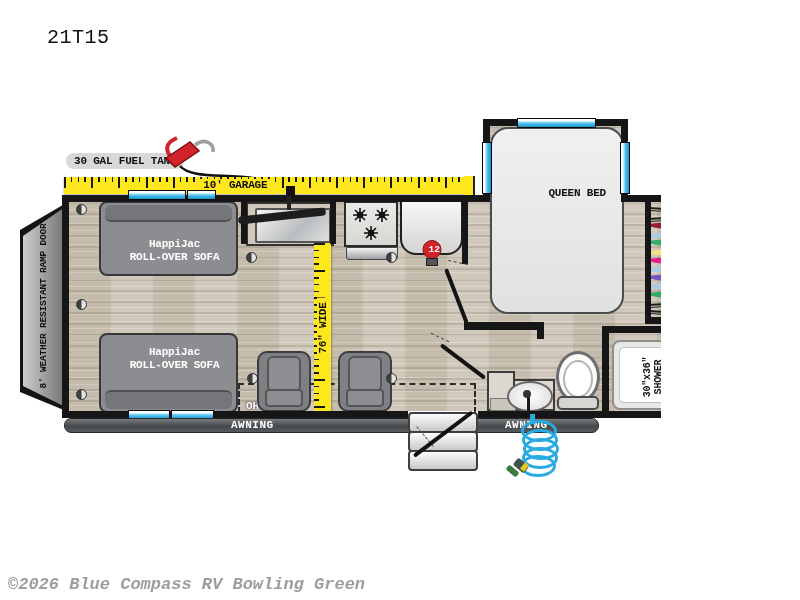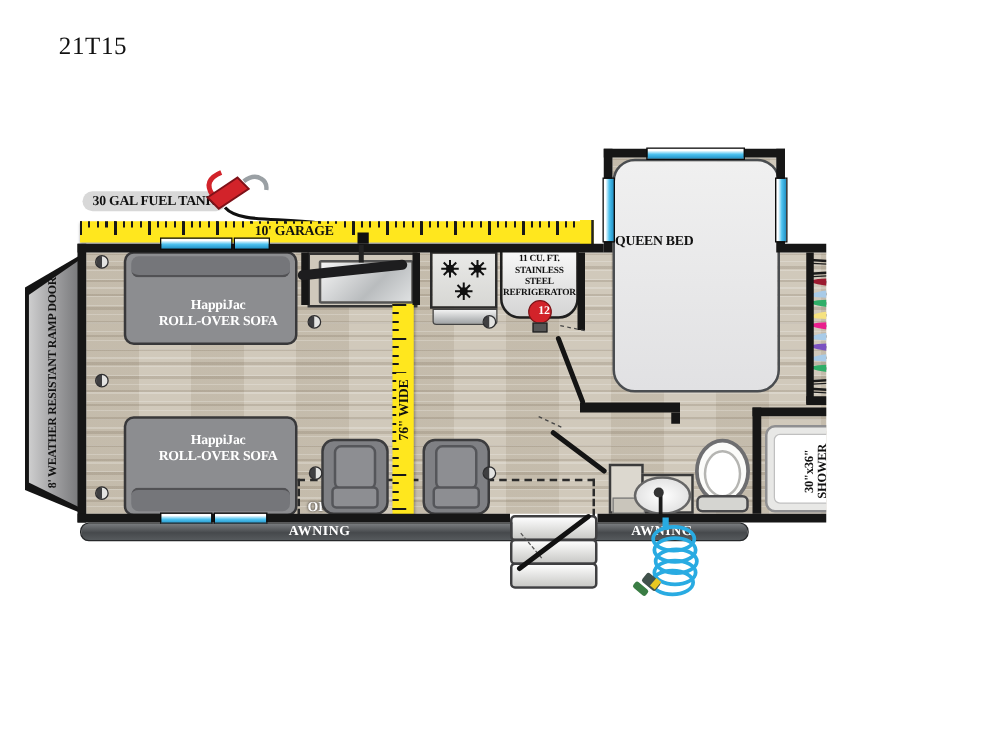--- a/index.html
+++ b/index.html
@@ -1,17 +1,17 @@
 <!DOCTYPE html>
 <html style="--tape_yellow: #FFE71E; --accent_red: #D2232A; --window_blue: #4FC3F0; --hose_blue: #29ABE2; --wall_black: #161616; --floor_tan: #CDC5B6; --sofa_gray: #8C8D90; --awning_gray: #46494C; --watermark_gray: #9D9D9D;"><head>
 <meta charset="utf-8">
 <style>
   html,body{margin:0;padding:0;background:#fff;}
   #canvas{position:relative;width:661px;height:600px;background:#fff;overflow:hidden;
-          font-family:Liberation Serif, serif;}
+          font-family:Liberation Mono, monospace;}
   .abs{position:absolute;}
   .lbl{font-weight:bold;letter-spacing:-0.2px;color:#111;}
   
   .wall{position:absolute;background:var(--wall_black,#161616);}
   
   .floor{position:absolute;background-color:var(--floor_tan,#CDC5B6);
     background-image:
       repeating-linear-gradient(180deg, rgba(255,255,255,.22) 0 1px, rgba(0,0,0,0) 1px 7px),
       repeating-linear-gradient(180deg, rgba(110,95,75,.20) 0 2px, rgba(0,0,0,0) 2px 11px),
       repeating-linear-gradient(90deg, rgba(120,105,82,.10) 0 42px, rgba(255,255,255,.07) 42px 84px);}
@@ -138,35 +138,30 @@
           <circle r="3.2" fill="#111"></circle>
           <path d="M-7,0H7 M0,-7V7 M-5,-5L5,5 M-5,5L5,-5" stroke="#111" stroke-width="1.6"></path>
         </g>
     </svg>
   </div>
   <div class="abs" style="left:346px;top:247px;width:50px;height:11px;background:linear-gradient(#f2f2f2,#9fa2a4);
               border:1px solid #444;border-radius:0 0 3px 3px;z-index:3;"></div>
 
   <div class="abs" style="left:400px;top:196px;width:63px;height:59px;background:linear-gradient(180deg,#fafafa,#d4d4d4);
               border:2px solid #1f1f1f;border-radius:3px 3px 16px 16px;box-sizing:border-box;z-index:3;text-align:center;">
-    <div class="lbl" style="font-size:7.5px;line-height:9px;margin-top:4px;">
-      <div>11 CU. FT.</div>
-      <div>STAINLESS STEEL</div>
-      <div>REFRIGERATOR</div>
-    </div>
     <div style="position:absolute;left:50%;bottom:-6px;transform:translateX(-50%);width:17px;height:17px;border-radius:50%;
                 background:var(--accent_red,#D2232A);border:1px solid #7a1216;color:#fff;font-weight:bold;font-size:9.5px;line-height:17px;text-align:right;">
       <span>12</span>
     </div>
     <div style="position:absolute;left:50%;bottom:-13px;transform:translateX(-50%);width:10px;height:6px;background:#555;border:1px solid #222;"></div>
   </div>
 
   <div class="abs" style="left:490px;top:127px;width:134px;height:187px;border-radius:18px;border:2px solid #4a4d50;
               background:linear-gradient(180deg,#f0f0f0,#e1e1e3);box-sizing:border-box;z-index:3;">
-    <div class="lbl" style="position:absolute;left:0;right:16px;top:58px;text-align:left;font-size:11px;">QUEEN BED</div>
+    <div class="lbl" style="position:absolute;left:0;right:16px;top:58px;text-align:right;font-size:11px;">QUEEN BED</div>
   </div>
 
   <div class="abs" style="left:665px;top:204px;width:2px;height:118px;background:#909094;z-index:3;"></div>
   <div class="abs" style="left:648px;top:205px;width:38px;height:118px;z-index:3;">
       <div class="hanger" style="top: 0px; transform: rotate(3deg);">
         <div class="wire"></div>
         <div class="wire2"></div>
       </div>
       <div class="hanger" style="top: 8.6px; transform: rotate(-3deg);">
         <div class="wire"></div>
@@ -315,14 +310,15 @@
   <div class="abs" style="left:721px;top:276px;width:25px;height:57px;border-radius:13px;border:2px solid #4e4e50;
               background:linear-gradient(90deg,#e9e9e9,#bdbdbd);box-sizing:border-box;z-index:3;">
     <div style="position:absolute;left:10px;top:26px;width:4px;height:4px;border-radius:50%;background:#777;"></div>
   </div>
   <svg class="abs" style="left:744px;top:284px;width:52px;height:36px;z-index:3;" viewBox="0 0 52 36">
     <polygon points="3,7 3,29 36,22 36,14" fill="#ececec" stroke="#222" stroke-width="2"></polygon>
     <circle cx="14" cy="18" r="4.5" fill="#fff" stroke="#333" stroke-width="2"></circle>
     <circle cx="42" cy="18" r="6.5" fill="#fff" stroke="#222" stroke-width="4"></circle>
   </svg>
 
+  <div class="abs" style="left:8px;top:575px;font-size:17px;font-weight:bold;font-style:italic;color:var(--watermark_gray,#9D9D9D);">©2026 Blue Compass RV Bowling Green</div>
 
 </div>
 
 </body></html>

